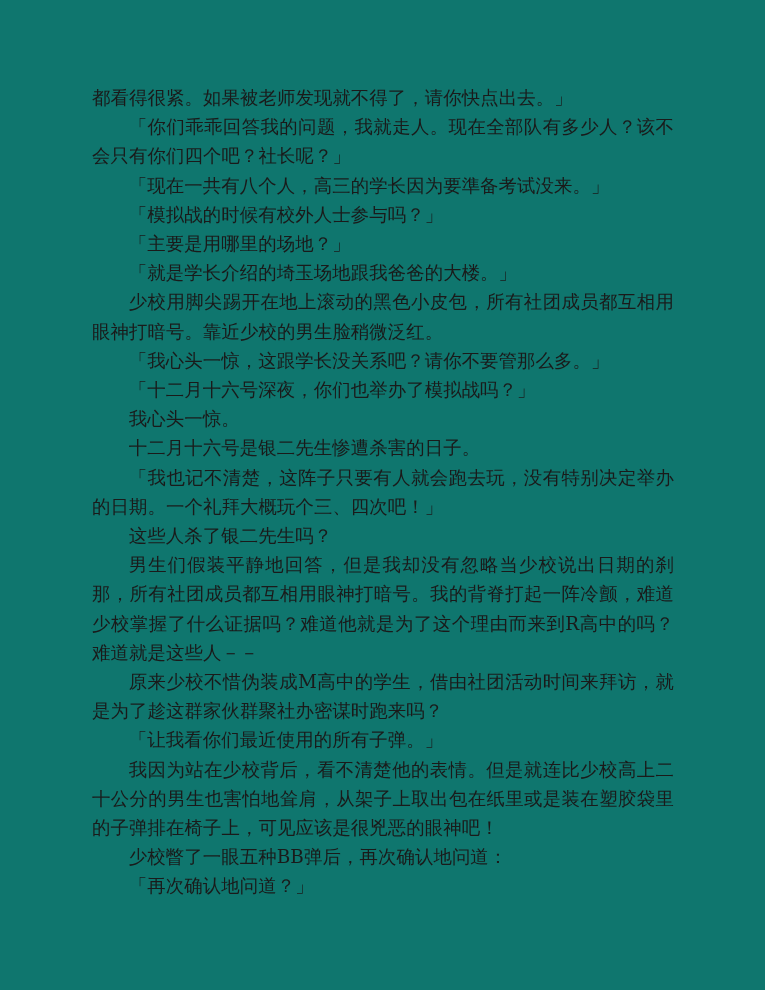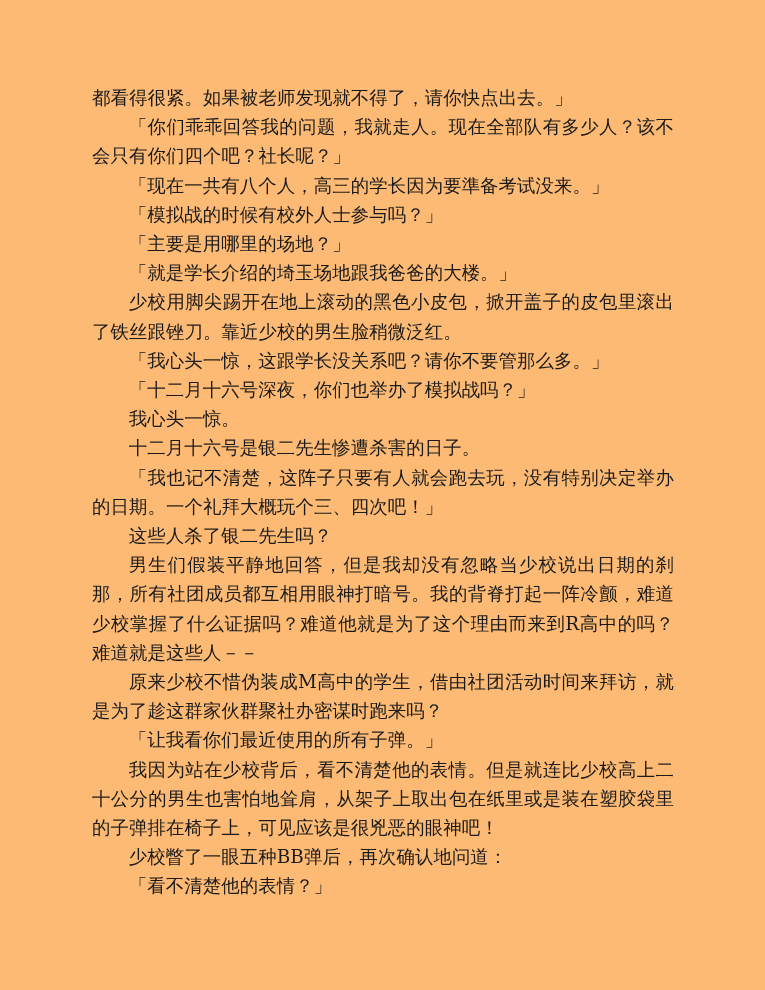--- a/index.html
+++ b/index.html
@@ -8,21 +8,21 @@
     padding: 0;
     background: #ffffff;
   }
   body {
     font-family: "DejaVu Serif", "Liberation Serif", serif;
   }
   .page {
     position: relative;
     width: 765px;
     height: 990px;
-    background: #fdba74;
+    background: #0f766e;
     overflow: hidden;
     box-sizing: border-box;
   }
   .text-column {
     position: absolute;
     left: 92px;
     top: 83px;
     width: 582px;
   }
   .para {
@@ -49,28 +49,28 @@
 
 <div class="page">
   <div class="text-column">
 
     <p class="para noindent">都看得很紧。如果被老师发现就不得了，请你快点出去。」</p>
     <p class="para indent">「你们乖乖回答我的问题，我就走人。现在全部队有多少人？该不会只有你们四个吧？社长呢？」</p>
     <p class="para indent">「现在一共有八个人，高三的学长因为要準备考试没来。」</p>
     <p class="para indent">「模拟战的时候有校外人士参与吗？」</p>
     <p class="para indent">「主要是用哪里的场地？」</p>
     <p class="para indent">「就是学长介绍的埼玉场地跟我爸爸的大楼。」</p>
-    <p class="para indent">少校用脚尖踢开在地上滚动的黑色小皮包，掀开盖子的皮包里滚出了铁丝跟锉刀。靠近少校的男生脸稍微泛红。</p>
+    <p class="para indent">少校用脚尖踢开在地上滚动的黑色小皮包，所有社团成员都互相用眼神打暗号。靠近少校的男生脸稍微泛红。</p>
     <p class="para indent">「我心头一惊，这跟学长没关系吧？请你不要管那么多。」</p>
     <p class="para indent">「十二月十六号深夜，你们也举办了模拟战吗？」</p>
     <p class="para indent">我心头一惊。</p>
     <p class="para indent">十二月十六号是银二先生惨遭杀害的日子。</p>
     <p class="para indent">「我也记不清楚，这阵子只要有人就会跑去玩，没有特别决定举办的日期。一个礼拜大概玩个三、四次吧！」</p>
     <p class="para indent">这些人杀了银二先生吗？</p>
     <p class="para indent">男生们假装平静地回答，但是我却没有忽略当少校说出日期的刹那，所有社团成员都互相用眼神打暗号。我的背脊打起一阵冷颤，难道少校掌握了什么证据吗？难道他就是为了这个理由而来到R高中的吗？难道就是这些人－－</p>
     <p class="para indent">原来少校不惜伪装成M高中的学生，借由社团活动时间来拜访，就是为了趁这群家伙群聚社办密谋时跑来吗？</p>
     <p class="para indent">「让我看你们最近使用的所有子弹。」</p>
     <p class="para indent">我因为站在少校背后，看不清楚他的表情。但是就连比少校高上二十公分的男生也害怕地耸肩，从架子上取出包在纸里或是装在塑胶袋里的子弹排在椅子上，可见应该是很兇恶的眼神吧！</p>
     <p class="para indent">少校瞥了一眼五种BB弹后，再次确认地问道：</p>
-    <p class="para indent">「看不清楚他的表情？」</p>
+    <p class="para indent">「再次确认地问道？」</p>
 
   </div>
 </div>
 
 </body></html>

